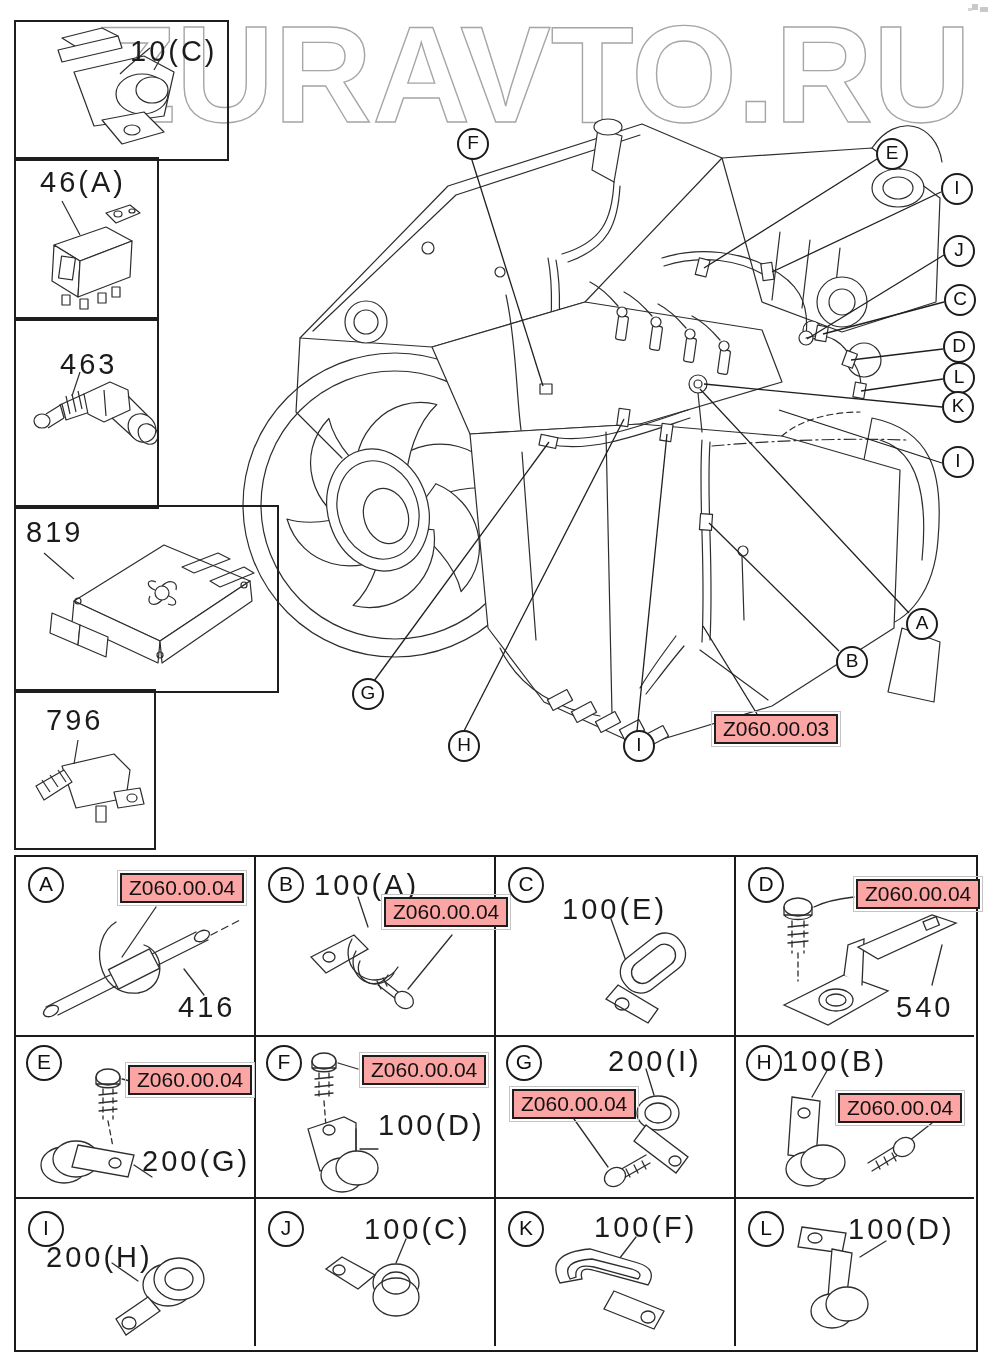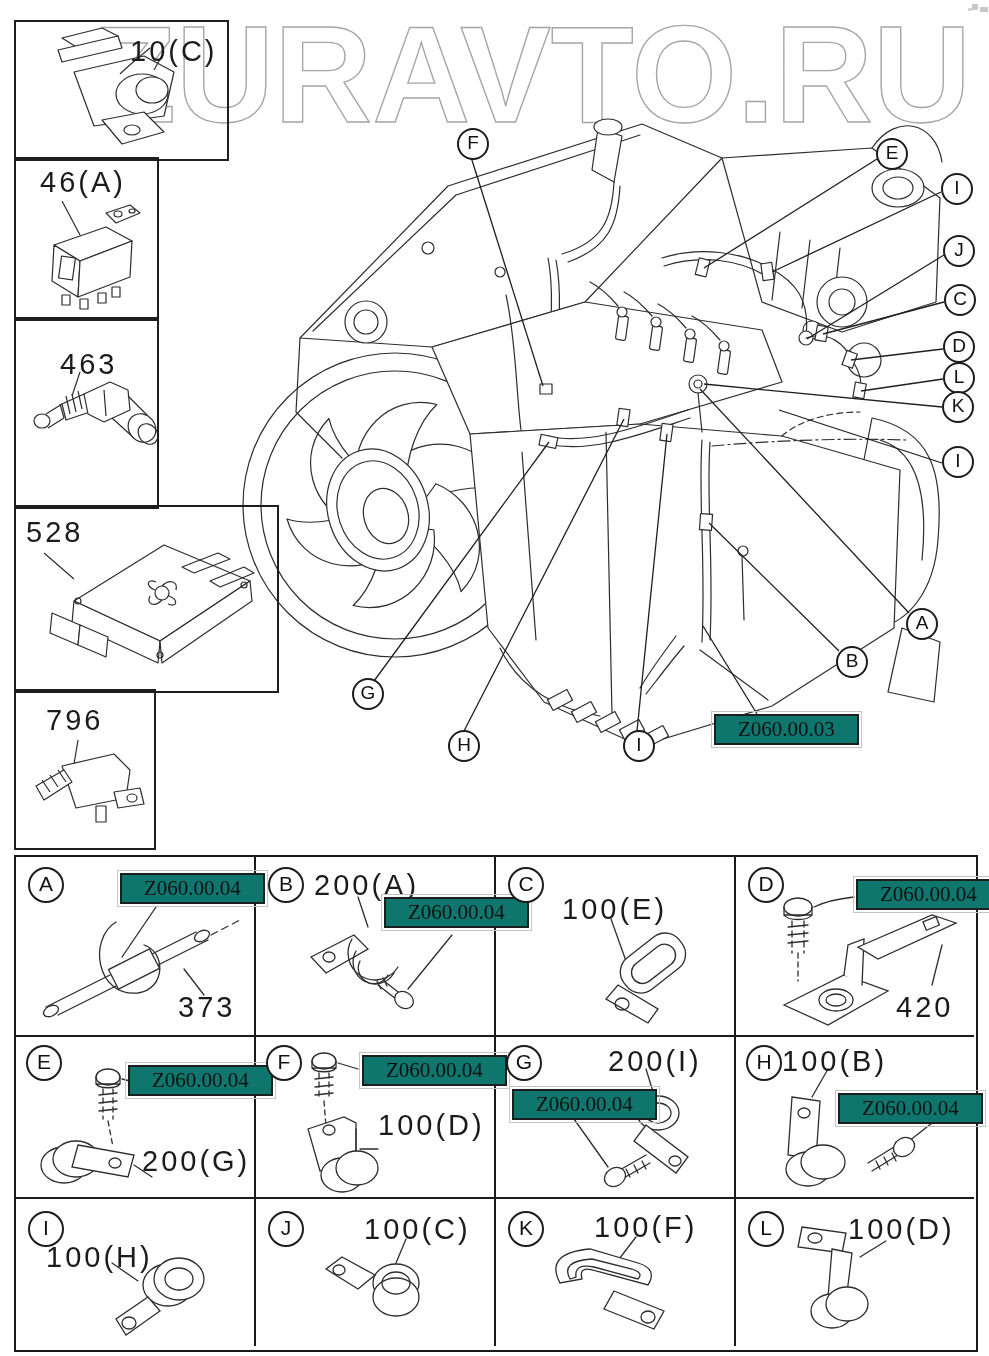--- a/index.html
+++ b/index.html
@@ -5,21 +5,21 @@
   html,body{margin:0;padding:0;background:#fff;}
   #page{position:relative;width:989px;height:1356px;background:#fff;overflow:hidden;
         font-family:"Liberation Sans",sans-serif;color:#161616;}
   svg{display:block}
   .lineart{position:absolute;left:0;top:0;z-index:2;}
   #watermark-svg{position:absolute;left:0;top:0;z-index:1;}
   .pbox{position:absolute;border:2px solid #1e1e1e;background:transparent;z-index:3;}
   .plabel{position:absolute;font-size:29px;letter-spacing:3px;color:#1b1b1b;
           white-space:nowrap;z-index:5;font-weight:400;}
   .refbox{position:absolute;border:2px solid #1e1e1e;outline:1px solid #c4c4c4;outline-offset:2px;
-          background:#0f766e;font-size:21px;padding:1px 22px;color:#111;white-space:nowrap;z-index:6;font-family:Liberation Serif, serif;}
+          background:#fca5a5;font-size:21px;padding:1px 7px;color:#111;white-space:nowrap;z-index:6;}
   .co{position:absolute;width:28px;height:28px;border:2px solid #1c1c1c;border-radius:50%;
       background:#fff;text-align:center;line-height:26px;font-size:19px;color:#111;z-index:6;}
   .gco{position:absolute;width:32px;height:32px;border:2px solid #1c1c1c;border-radius:50%;
       background:#fff;text-align:center;line-height:29px;font-size:21px;color:#111;z-index:6;}
   #grid{position:absolute;left:14px;top:855px;width:960px;height:493px;border:2px solid #1a1a1a;z-index:4;}
   .gcell{position:absolute;background:#fff;}
   .cb{border-bottom:2px solid #1a1a1a;}
   .cr{border-right:2px solid #1a1a1a;}
   .cellart{position:absolute;left:0;top:0;z-index:3;}
   #corner-artifact{position:absolute;z-index:7;}
@@ -228,21 +228,21 @@
   <div class="pbox" style="left:14px;top:20px;width:211px;height:137px"></div>
   <div class="plabel" style="left:130px;top:35px">10(C)</div>
 
   <div class="pbox" style="left:14px;top:157px;width:141px;height:160px"></div>
   <div class="plabel" style="left:40px;top:166px">46(A)</div>
 
   <div class="pbox" style="left:14px;top:317px;width:141px;height:188px"></div>
   <div class="plabel" style="left:60px;top:348px">463</div>
 
   <div class="pbox" style="left:14px;top:505px;width:261px;height:184px"></div>
-  <div class="plabel" style="left:26px;top:516px">528</div>
+  <div class="plabel" style="left:26px;top:516px">819</div>
 
   <div class="pbox" style="left:14px;top:689px;width:138px;height:157px"></div>
   <div class="plabel" style="left:46px;top:704px">796</div>
 
   <div class="co" style="left:457px;top:128px">F</div>
   <div class="co" style="left:876px;top:138px">E</div>
   <div class="co" style="left:941px;top:173px">I</div>
   <div class="co" style="left:943px;top:235px">J</div>
   <div class="co" style="left:944px;top:284px">C</div>
   <div class="co" style="left:943px;top:331px">D</div>
@@ -266,39 +266,39 @@
           <ellipse cx="35" cy="154" rx="8" ry="5" transform="rotate(-27 35 154)" fill="#fff"></ellipse>
           <rect x="95" y="101" width="46" height="22" transform="rotate(-27 118 112)" fill="#fff"></rect>
           <ellipse cx="186" cy="79" rx="8" ry="5" transform="rotate(-27 186 79)" fill="#fff"></ellipse>
           <path d="M195,78 L226,62" stroke-dasharray="7 5"></path>
           <path d="M100,65 C72,82 80,140 122,136 C150,132 150,95 128,88"></path>
           <path d="M140,50 L106,100 M168,112 L188,138"></path>
         </g>
       </svg>
       <div class="gco" style="left:12px;top:10px">A</div>
       <div class="refbox" style="left:104px;top:16px">Z060.00.04</div>
-      <div class="plabel" style="left:162px;top:134px">373</div>
+      <div class="plabel" style="left:162px;top:134px">416</div>
     </div>
 
     <div class="gcell cb cr" style="left:240px;top:0;width:238px;height:178px">
       <svg class="cellart" width="238" height="178" viewBox="0 0 238 178">
         <g stroke="#2d2d2d" stroke-width="1.3" fill="none" stroke-linecap="round">
           <path d="M102,40 L112,70 M196,78 L152,132"></path>
           <path d="M55,100 L98,78 L112,92 L70,116 Z" fill="#fff"></path>
           <ellipse cx="73" cy="100" rx="6" ry="5"></ellipse>
           <path d="M96,82 A26,26 0 1 0 142,110"></path>
           <path d="M100,94 A20,20 0 1 0 138,116"></path>
           <path d="M104,104 A14,14 0 1 0 132,118"></path>
           <path d="M122,128 L140,142 M128,124 L146,138"></path>
           <ellipse cx="148" cy="143" rx="10" ry="8" fill="#fff" transform="rotate(35 148 143)"></ellipse>
           <path d="M121,124 L125,132 M127,121 L131,129"></path>
         </g>
       </svg>
       <div class="gco" style="left:12px;top:10px">B</div>
-      <div class="plabel" style="left:58px;top:12px">200(A)</div>
+      <div class="plabel" style="left:58px;top:12px">100(A)</div>
       <div class="refbox" style="left:128px;top:40px">Z060.00.04</div>
     </div>
 
     <div class="gcell cb cr" style="left:480px;top:0;width:238px;height:178px">
       <svg class="cellart" width="238" height="178" viewBox="0 0 238 178">
         <g stroke="#2d2d2d" stroke-width="1.3" fill="none" stroke-linecap="round">
           <path d="M115,62 L130,104"></path>
           <g transform="rotate(-38 160 110)">
             <rect x="125" y="85" width="70" height="40" rx="18" fill="#fff"></rect>
             <rect x="135" y="95" width="50" height="22" rx="11"></rect>
@@ -324,21 +324,21 @@
           <ellipse cx="100" cy="143" rx="17" ry="11" fill="#fff"></ellipse>
           <ellipse cx="100" cy="143" rx="10" ry="6"></ellipse>
           <path d="M108,118 L112,88 L128,82 L126,128" fill="#fff"></path>
           <path d="M122,90 L196,58 L220,66 L142,102 Z" fill="#fff"></path>
           <rect x="188" y="62" width="14" height="9" transform="rotate(-22 195 66)"></rect>
           <path d="M206,88 L196,128"></path>
         </g>
       </svg>
       <div class="gco" style="left:12px;top:10px">D</div>
       <div class="refbox" style="left:120px;top:22px">Z060.00.04</div>
-      <div class="plabel" style="left:160px;top:134px">420</div>
+      <div class="plabel" style="left:160px;top:134px">540</div>
     </div>
 
     <div class="gcell cb cr" style="left:0;top:180px;width:238px;height:160px">
       <svg class="cellart" width="238" height="160" viewBox="0 0 238 160">
         <g stroke="#2d2d2d" stroke-width="1.3" fill="none" stroke-linecap="round">
           <ellipse cx="92" cy="40" rx="12" ry="8" fill="#fff"></ellipse>
           <path d="M80,40 L80,47 L104,47 L104,40 M80,47 C84,52 100,52 104,47"></path>
           <path d="M87,52 L87,82 M97,52 L97,82" stroke-dasharray="5 4"></path>
           <path d="M83,58 L101,56 M83,66 L101,64 M83,74 L101,72"></path>
           <path d="M106,42 L122,46"></path>
@@ -418,21 +418,21 @@
         <g stroke="#2d2d2d" stroke-width="1.3" fill="none" stroke-linecap="round">
           <path d="M96,64 L122,82"></path>
           <ellipse cx="152" cy="86" rx="25" ry="21" fill="#fff"></ellipse>
           <ellipse cx="163" cy="80" rx="25" ry="21" fill="#fff"></ellipse>
           <ellipse cx="163" cy="80" rx="14" ry="11"></ellipse>
           <path d="M132,98 L100,120 L110,136 L144,112 Z" fill="#fff"></path>
           <ellipse cx="113" cy="124" rx="7" ry="6"></ellipse>
         </g>
       </svg>
       <div class="gco" style="left:12px;top:12px">I</div>
-      <div class="plabel" style="left:30px;top:42px">100(H)</div>
+      <div class="plabel" style="left:30px;top:42px">200(H)</div>
     </div>
 
     <div class="gcell cr" style="left:240px;top:342px;width:238px;height:147px">
       <svg class="cellart" width="238" height="147" viewBox="0 0 238 147">
         <g stroke="#2d2d2d" stroke-width="1.3" fill="none" stroke-linecap="round">
           <path d="M150,40 L140,64"></path>
           <ellipse cx="140" cy="84" rx="23" ry="19" fill="#fff"></ellipse>
           <ellipse cx="140" cy="98" rx="23" ry="19" fill="#fff"></ellipse>
           <ellipse cx="140" cy="84" rx="14" ry="11"></ellipse>
           <path d="M119,76 L86,58 L70,70 L102,90 Z" fill="#fff"></path>

